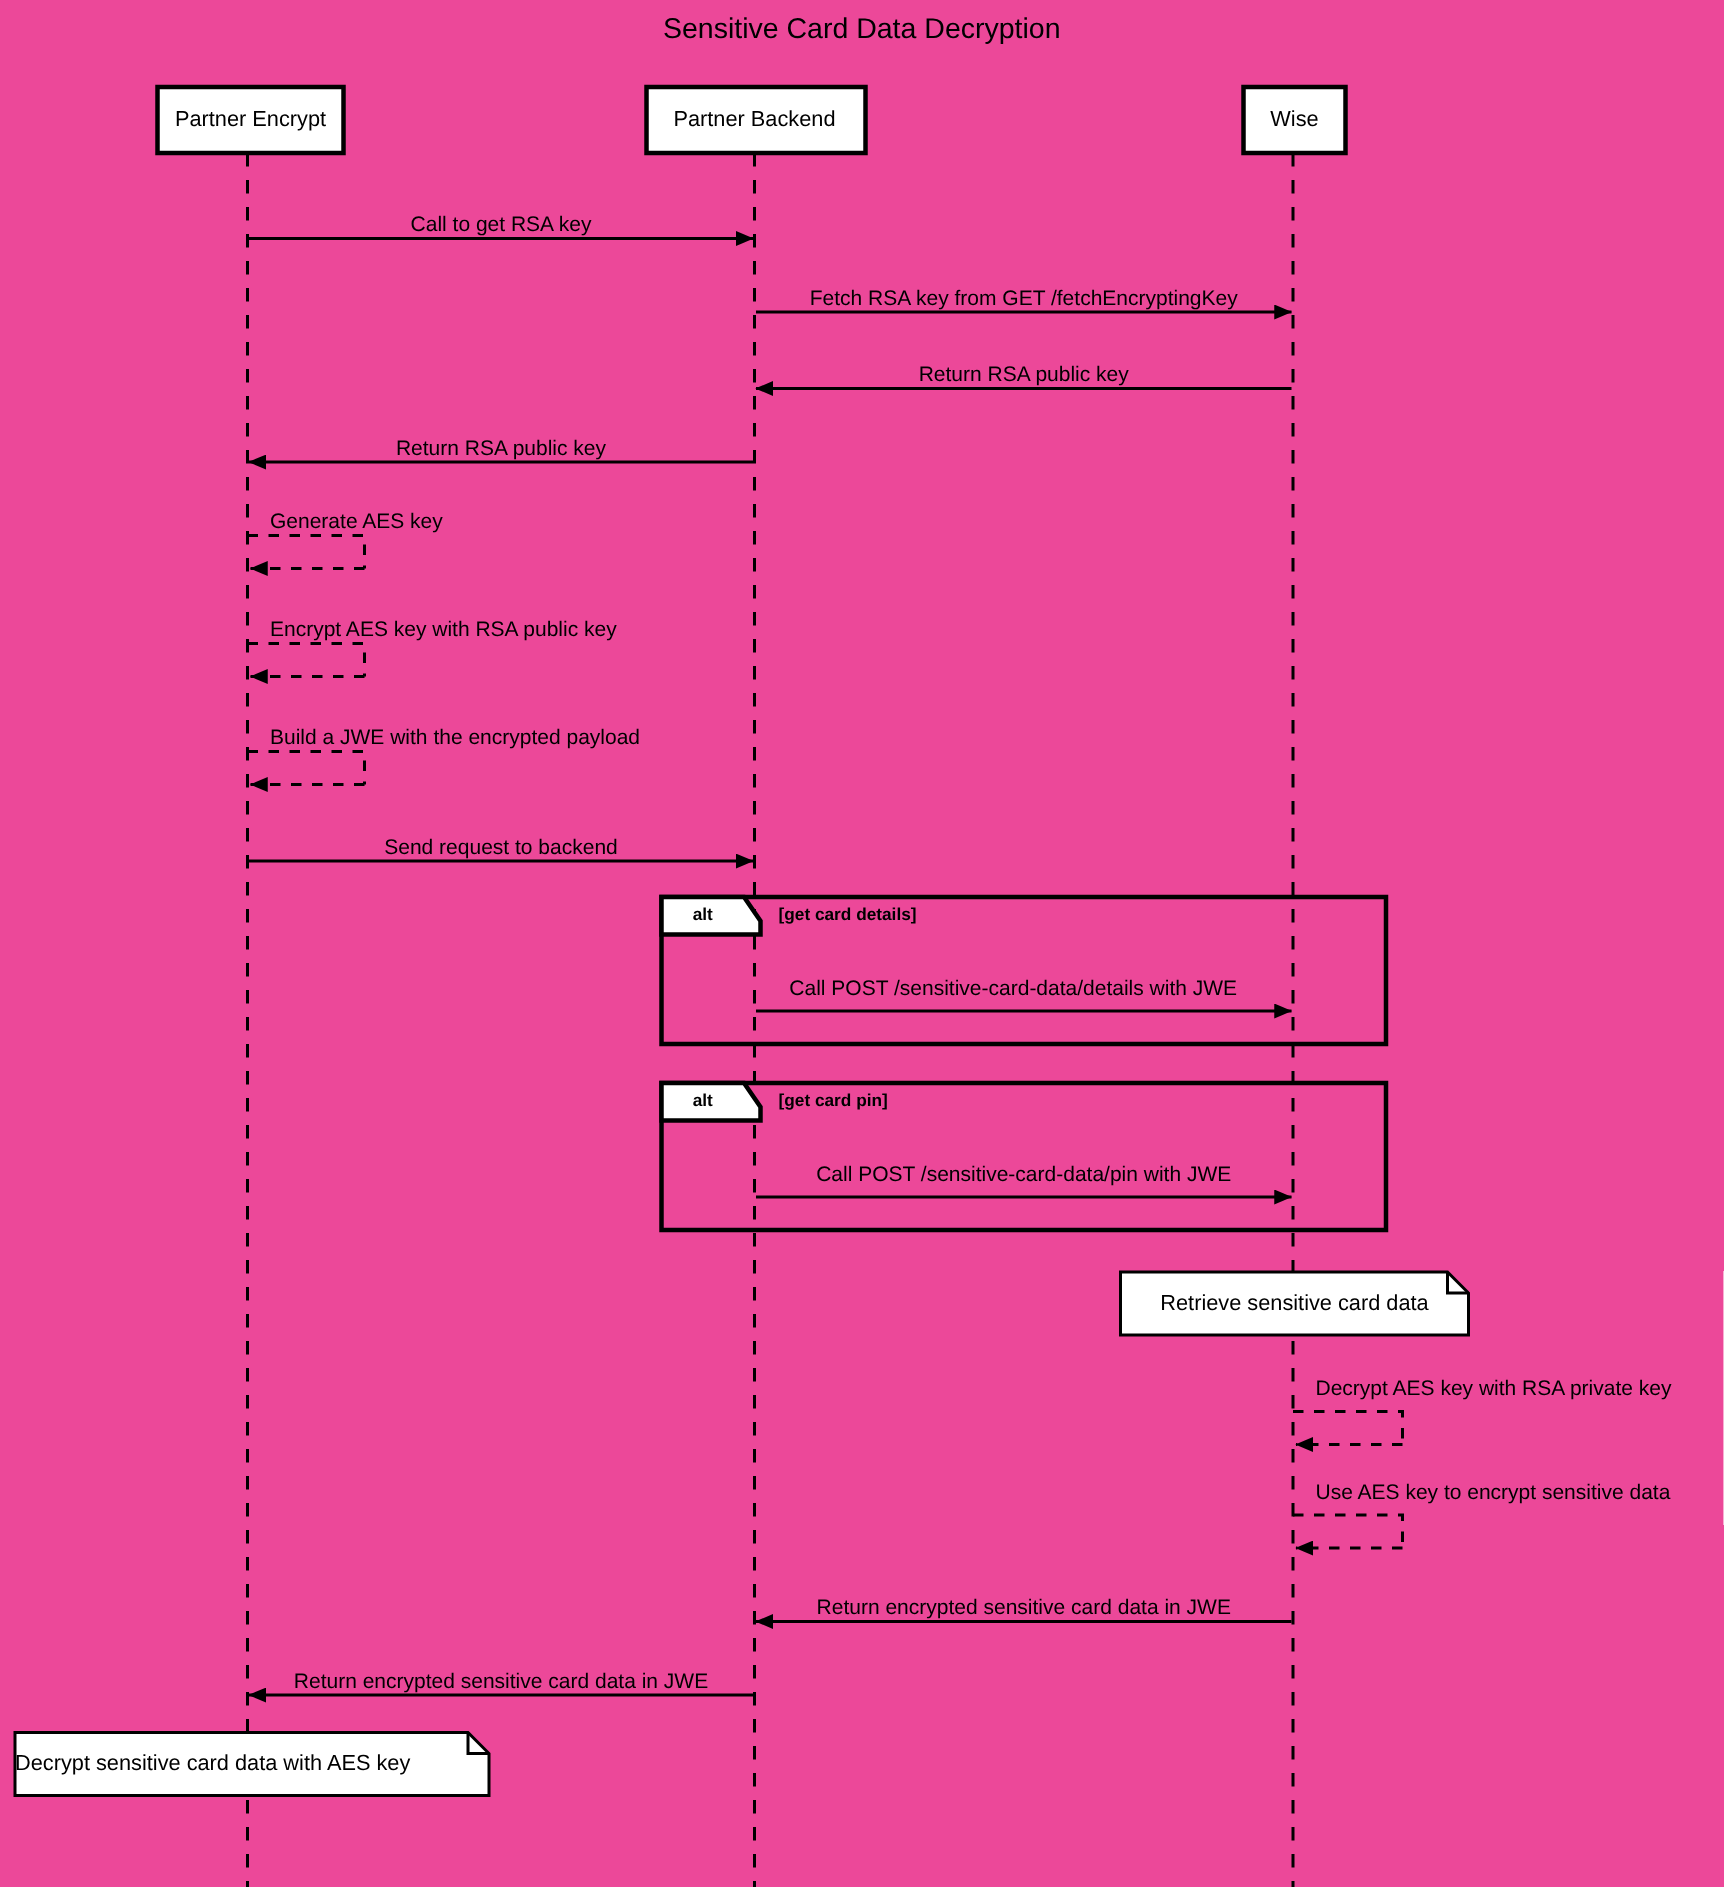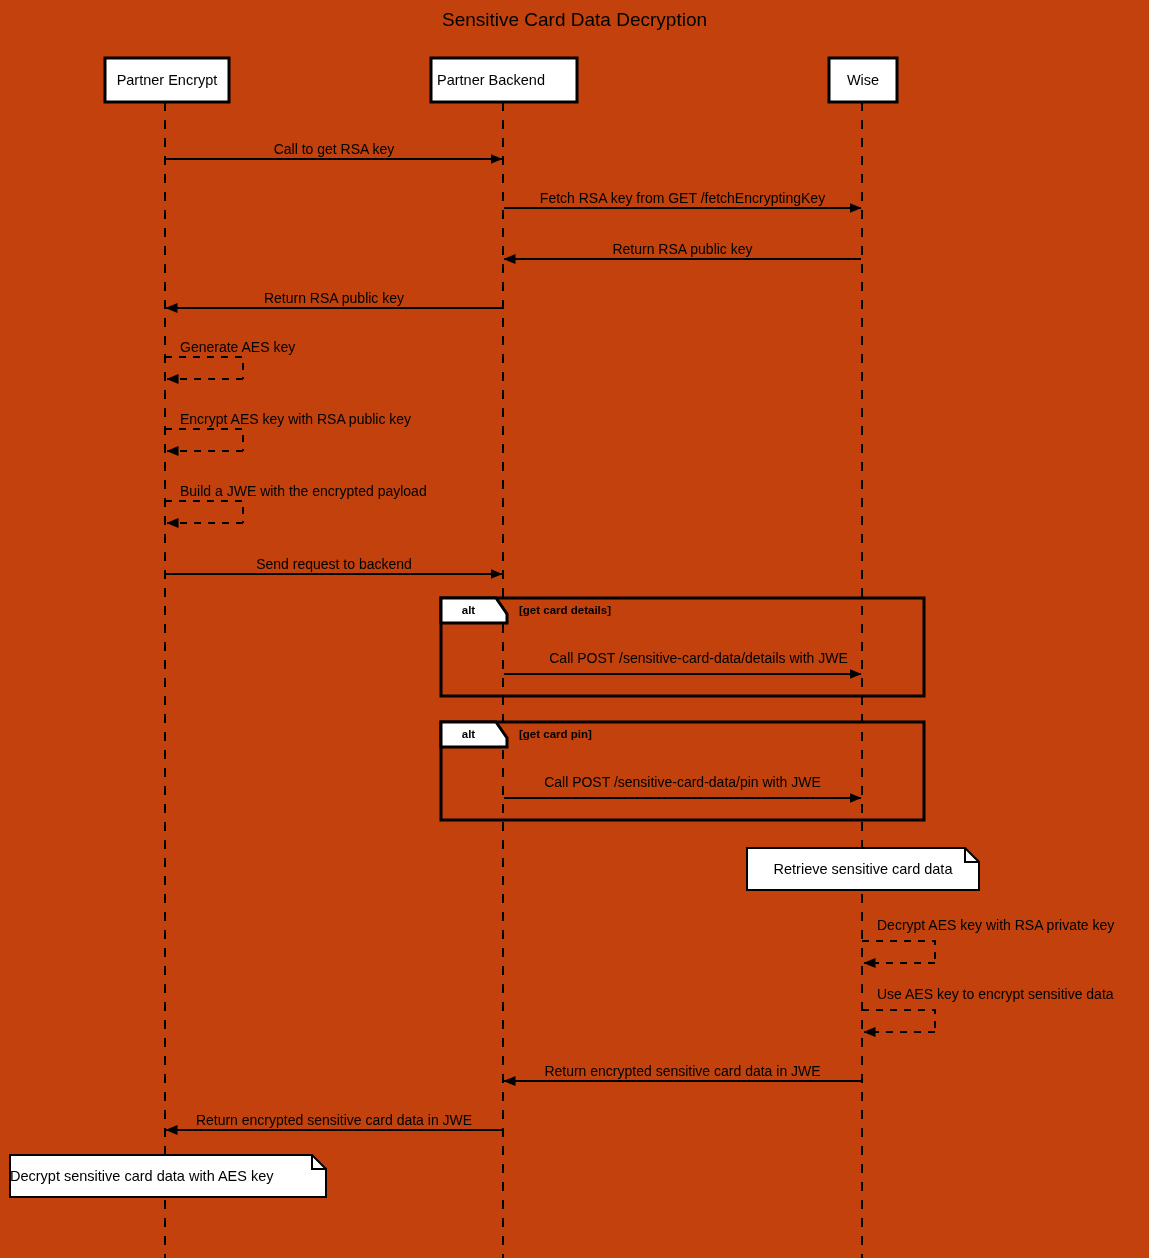--- a/index.html
+++ b/index.html
@@ -9,21 +9,21 @@
   }
   body {
     font-family: "Liberation Sans", sans-serif;
     color: #000000;
   }
   #diagram-root {
     position: relative;
     width: 1149px;
     height: 1258px;
     overflow: hidden;
-    background: #c2410c;
+    background: #ec4899;
   }
   #svg-layer {
     position: absolute;
     left: 0;
     top: 0;
     width: 1149px;
     height: 1258px;
   }
   .txt {
     position: absolute;
@@ -138,34 +138,34 @@
 
     <g>
       <path d="M10,1155 L312,1155 L326,1169 L326,1197 L10,1197 z" fill="#fff" stroke="#000" stroke-width="2"></path>
       <path d="M312,1155 L312,1169 L326,1169" fill="none" stroke="#000" stroke-width="2"></path>
     </g>
   </svg>
 
   <div class="txt diagram-title">Sensitive Card Data Decryption</div>
 
   <div class="txt participant-label" style="left:105px; top:73px; width:124px;">Partner Encrypt</div>
-  <div class="txt participant-label" style="left:431px; top:73px; width:120px;">Partner Backend</div>
+  <div class="txt participant-label" style="left:431px; top:73px; width:120px;padding-left:12px;">Partner Backend</div>
   <div class="txt participant-label" style="left:829px; top:73px; width:68px;">Wise</div>
 
   <div class="txt msg-label" style="left:166px; top:142px; width:336px;">Call to get RSA key</div>
   <div class="txt msg-label" style="left:504px; top:191px; width:357px;">Fetch RSA key from GET /fetchEncryptingKey</div>
   <div class="txt msg-label" style="left:504px; top:242px; width:357px;">Return RSA public key</div>
   <div class="txt msg-label" style="left:166px; top:291px; width:336px;">Return RSA public key</div>
 
   <div class="txt msg-label" style="left:180px; top:340px; text-align:right;">Generate AES key</div>
   <div class="txt msg-label" style="left:180px; top:412px; text-align:left;">Encrypt AES key with RSA public key</div>
   <div class="txt msg-label" style="left:180px; top:484px; text-align:left;">Build a JWE with the encrypted payload</div>
 
   <div class="txt msg-label" style="left:166px; top:557px; width:336px;">Send request to backend</div>
-  <div class="txt msg-label" style="left:520px; top:651px; width:357px;">Call POST /sensitive-card-data/details with JWE</div>
+  <div class="txt msg-label" style="left:497px; top:651px; width:357px;">Call POST /sensitive-card-data/details with JWE</div>
   <div class="txt msg-label" style="left:504px; top:775px; width:357px;">Call POST /sensitive-card-data/pin with JWE</div>
 
   <div class="txt msg-label" style="left:877px; top:918px; text-align:left;">Decrypt AES key with RSA private key</div>
   <div class="txt msg-label" style="left:877px; top:987px; text-align:left;">Use AES key to encrypt sensitive data</div>
 
   <div class="txt msg-label" style="left:504px; top:1064px; width:357px;">Return encrypted sensitive card data in JWE</div>
   <div class="txt msg-label" style="left:166px; top:1113px; width:336px;">Return encrypted sensitive card data in JWE</div>
 
   <div class="txt alt-kw" style="left:441px; top:605px; width:55px;">alt</div>
   <div class="txt alt-cond" style="left:519px; top:605px;">[get card details]</div>

